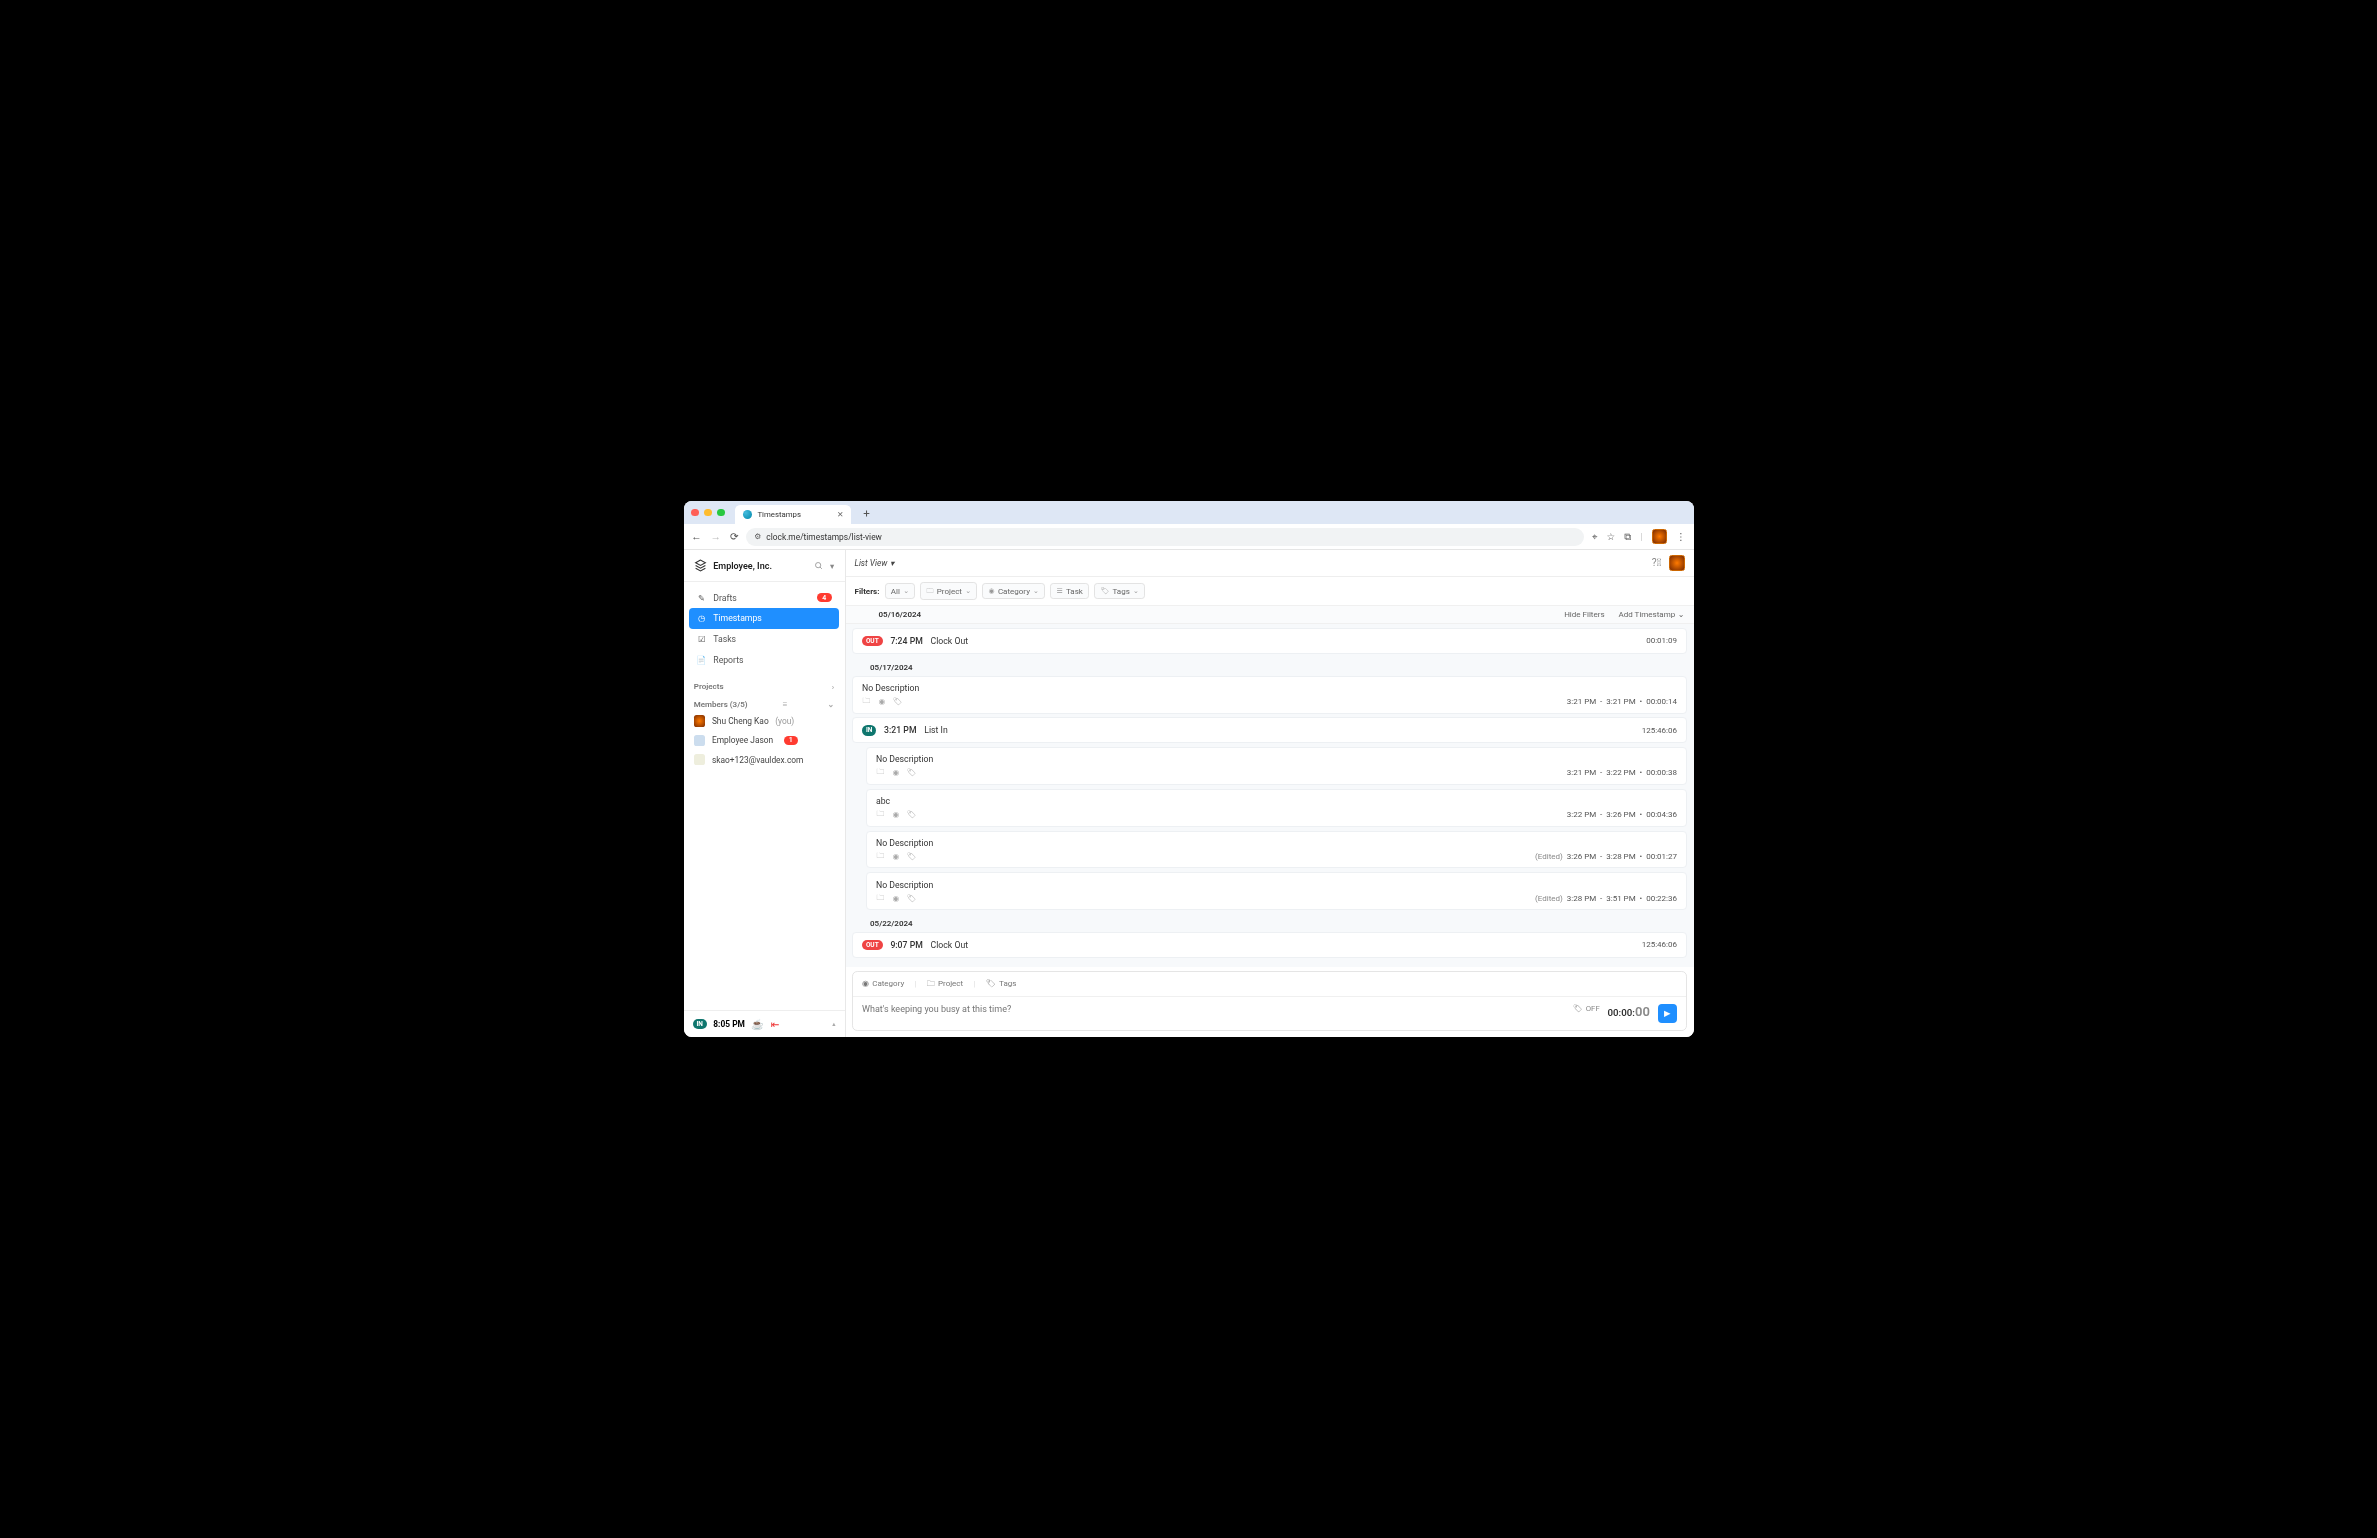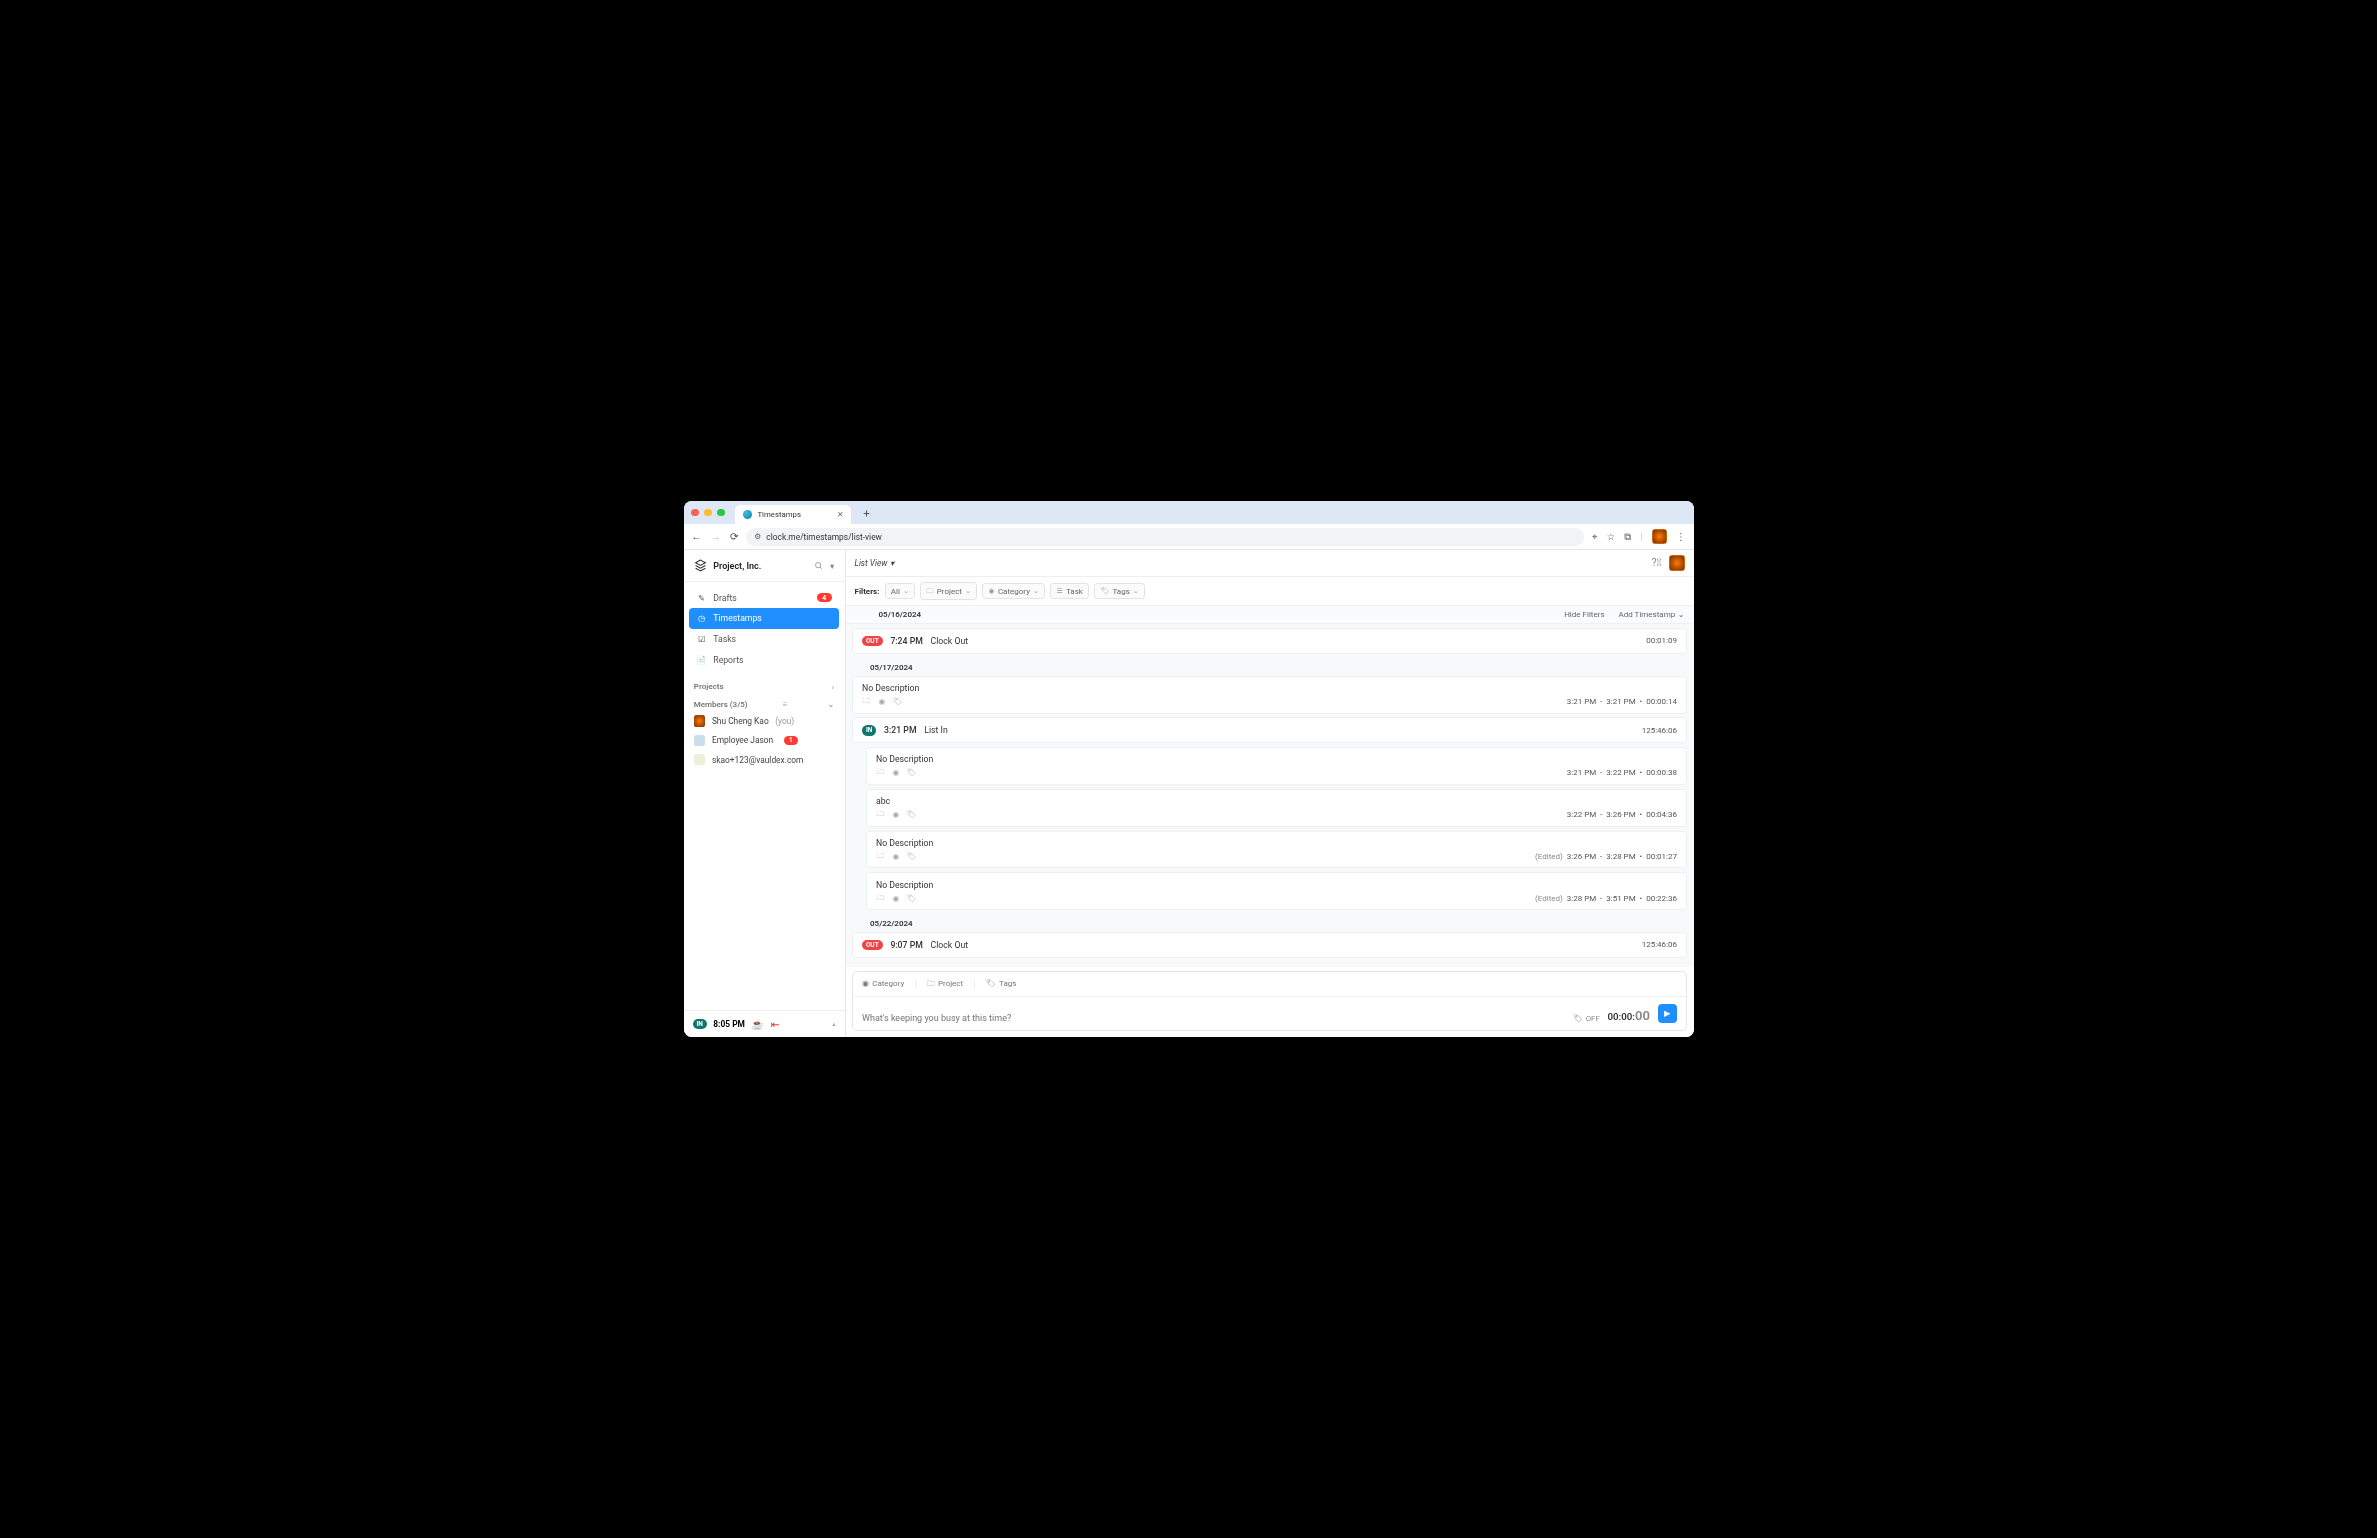--- a/index.html
+++ b/index.html
@@ -62,21 +62,21 @@
   .card .meta { margin-left:auto; display:flex; gap:6.5px; color:#555; font-size:8px; align-items:center;}
   .card .time { color:#333; font-weight:500;}
   .desc-card { background:#fff; border:0.6px solid #edf0f3; border-radius:3.9px; margin-bottom:3.9px; padding:6.5px 9px; font-size:8.7px; color:#333;}
   .desc-card.nested { margin-left:14px; }
   .desc-card .row2 { display:flex; align-items:center; margin-top:3.9px; gap:6.5px; color:#aaa; font-size:7.8px;}
   .desc-card .row2 .meta { margin-left:auto; color:#555; font-size:8px; display:flex; gap:3.9px;}
   .edited { color:#888; }
   .composer { border:0.6px solid #e5e5e5; margin:3.9px 6.5px 6.5px; border-radius:5.2px; background:#fff;}
   .composer .toprow { display:flex; gap:10.3px; padding:5.2px 9px; border-bottom:0.6px solid #f0f0f0; font-size:8px; color:#777;}
   .composer .toprow span{display:flex;align-items:center;gap:3.2px; cursor:pointer;}
-  .composer .mainrow { display:flex; align-items:flex-end; padding:6.5px 9px; gap:7.8px;}
+  .composer .mainrow { display:flex; align-items:flex-start; padding:6.5px 9px; gap:7.8px;}
   .composer input { border:none; outline:none; flex:1; font-size:9px; color:#333;}
   .off { color:#888; font-size:7.8px; display:flex; align-items:center; gap:3.2px;}
   .timer { font-family: ui-monospace,monospace; font-size:9.7px; font-weight:600; color:#333;}
   .timer .ms{font-size:13px;color:#888;}
   .playbtn { width:19.4px; height:19.4px; border-radius:3.9px; background:#1f8fff; color:#fff; display:flex; align-items:center; justify-content:center; cursor:pointer; font-size:8.4px;}
   .ic{display:inline-flex;width:9px;height:9px;align-items:center;justify-content:center;}
   svg{display:block;}
 </style>
 </head>
 <body>
@@ -119,21 +119,21 @@
 
   <div class="app">
 
     <div class="sidebar">
       <div class="org">
         <span class="logo">
           <svg viewBox="0 0 24 24" width="13" height="13" fill="none" stroke="currentColor" stroke-width="2">
               <path d="M12 2 3 7l9 5 9-5-9-5zM3 12l9 5 9-5M3 17l9 5 9-5"></path>
             </svg>
         </span>
-        <span class="name">Project, Inc.</span>
+        <span class="name">Employee, Inc.</span>
         <span class="ctrl">
           <svg viewBox="0 0 24 24" width="9" height="9" fill="none" stroke="currentColor" stroke-width="2">
               <circle cx="11" cy="11" r="7"></circle>
               <path d="m21 21-5-5"></path>
             </svg>
         </span>
         <span class="ctrl">▾</span>
       </div>
       <div class="side-section">
         <div class="side-item">

